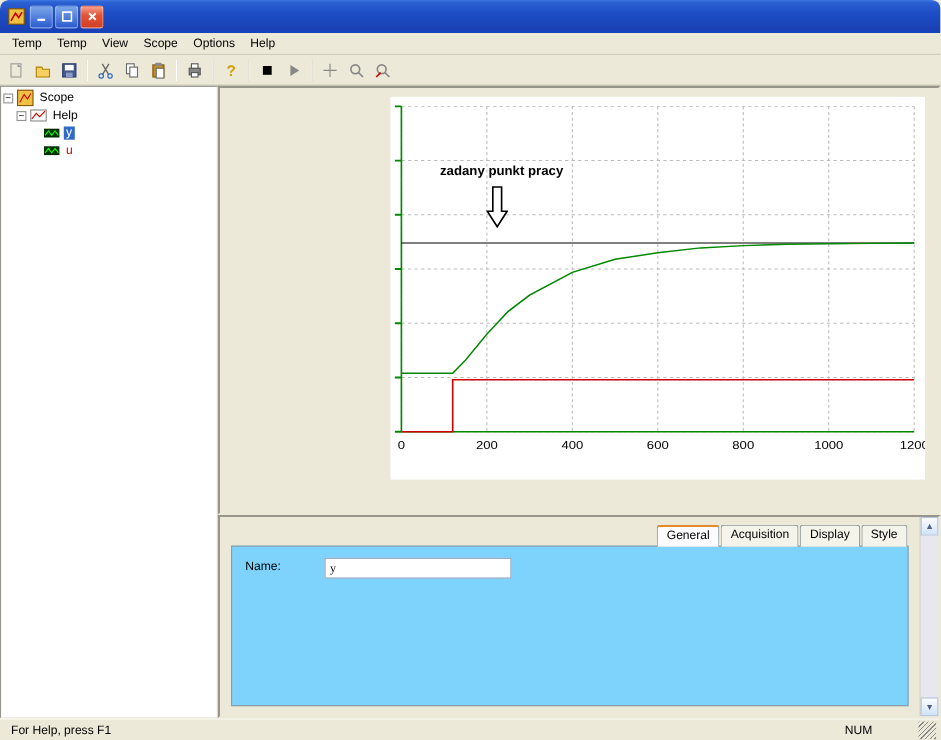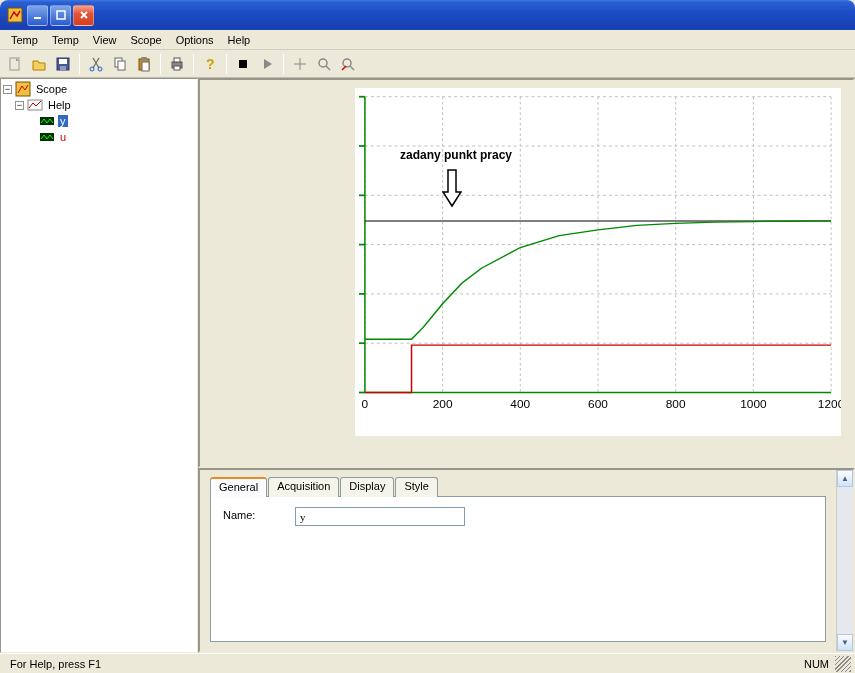--- a/index.html
+++ b/index.html
@@ -25,33 +25,33 @@
 .tree-label { padding: 0 2px; }
 .tree-label.selected { background: #316ac5; color: white; }
 .tree-indent { display: inline-block; }
 .right-panel { flex: 1; display: flex; flex-direction: column; }
 .chart-area { flex: 1; background: #ece9d8; border: 2px inset #ece9d8; position: relative; padding: 8px; }
 .chart-box { position: absolute; left: 155px; top: 8px; right: 12px; bottom: 30px; background: white; }
 .chart-svg { width: 100%; height: 100%; }
 .annotation { position: absolute; font-weight: bold; font-size: 12px; font-family: Arial, sans-serif; color: #000000; }
 .bottom-panel { height: 185px; background: #ece9d8; border: 2px inset #ece9d8; display: flex; }
 .tab-container { flex: 1; padding: 6px 10px 4px 10px; position: relative; }
-.tab-row { display: flex; height: 20px; }
+.tab-row { display: flex; height: 20px; justify-content: flex-end; }
 .tab { padding: 2px 8px; border: 1px solid #919b9c; background: #f5f4ea; border-bottom: none; border-radius: 3px 3px 0 0; margin-right: 1px; position: relative; top: 1px; }
 .tab.active { background: #fcfcfe; border-top: 2px solid #e68b2c; z-index: 2; }
-.tab-content { border: 1px solid #919b9c; background: #ffffff; height: 146px; padding: 10px 12px; }
+.tab-content { border: 1px solid #919b9c; background: #7dd3fc; height: 146px; padding: 10px 12px; }
 .form-row { display: flex; align-items: flex-start; margin-bottom: 8px; }
 .form-label { width: 72px; padding-top: 2px; }
 .form-input { border: 1px solid #7f9db9; padding: 2px 4px; font-family: Tahoma; font-size: 11px; }
 .form-input.name { width: 170px; height: 19px; }
 .form-input.comment { width: 170px; height: 90px; resize: none; }
 .scrollbar-v { width: 17px; background: #ece9d8; border-left: 1px solid #d0ccc0; display: flex; flex-direction: column; }
 .sb-btn { height: 17px; background: linear-gradient(to bottom,#fdfdfd,#cfe3fb); border: 1px solid #b4c7e6; display:flex; align-items:center; justify-content:center; font-size:8px; color:#4d6185;}
 .sb-track { flex: 1; background: #e7e7ef; }
-.statusbar { height: 20px; background: #ece9d8; border-top: 1px solid #fff; display: flex; align-items: center; padding: 0 4px; font-size: 11px; }
+.statusbar { height: 20px; background: #ece9d8; border-top: 1px solid #fff; display: flex; align-items: center; padding: 0 4px; font-size: 11px; gap: 36px; }
 .status-cell { padding: 1px 6px; }
 .status-spacer { flex: 1; }
 .grip { width: 16px; height: 16px; background: repeating-linear-gradient(135deg,#888 0 1px,transparent 1px 3px); margin-left: auto; }
 </style>
 </head>
 <body>
 
 <div class="titlebar">
   <span class="titlebar-icon">
     <svg viewBox="0 0 16 16">

